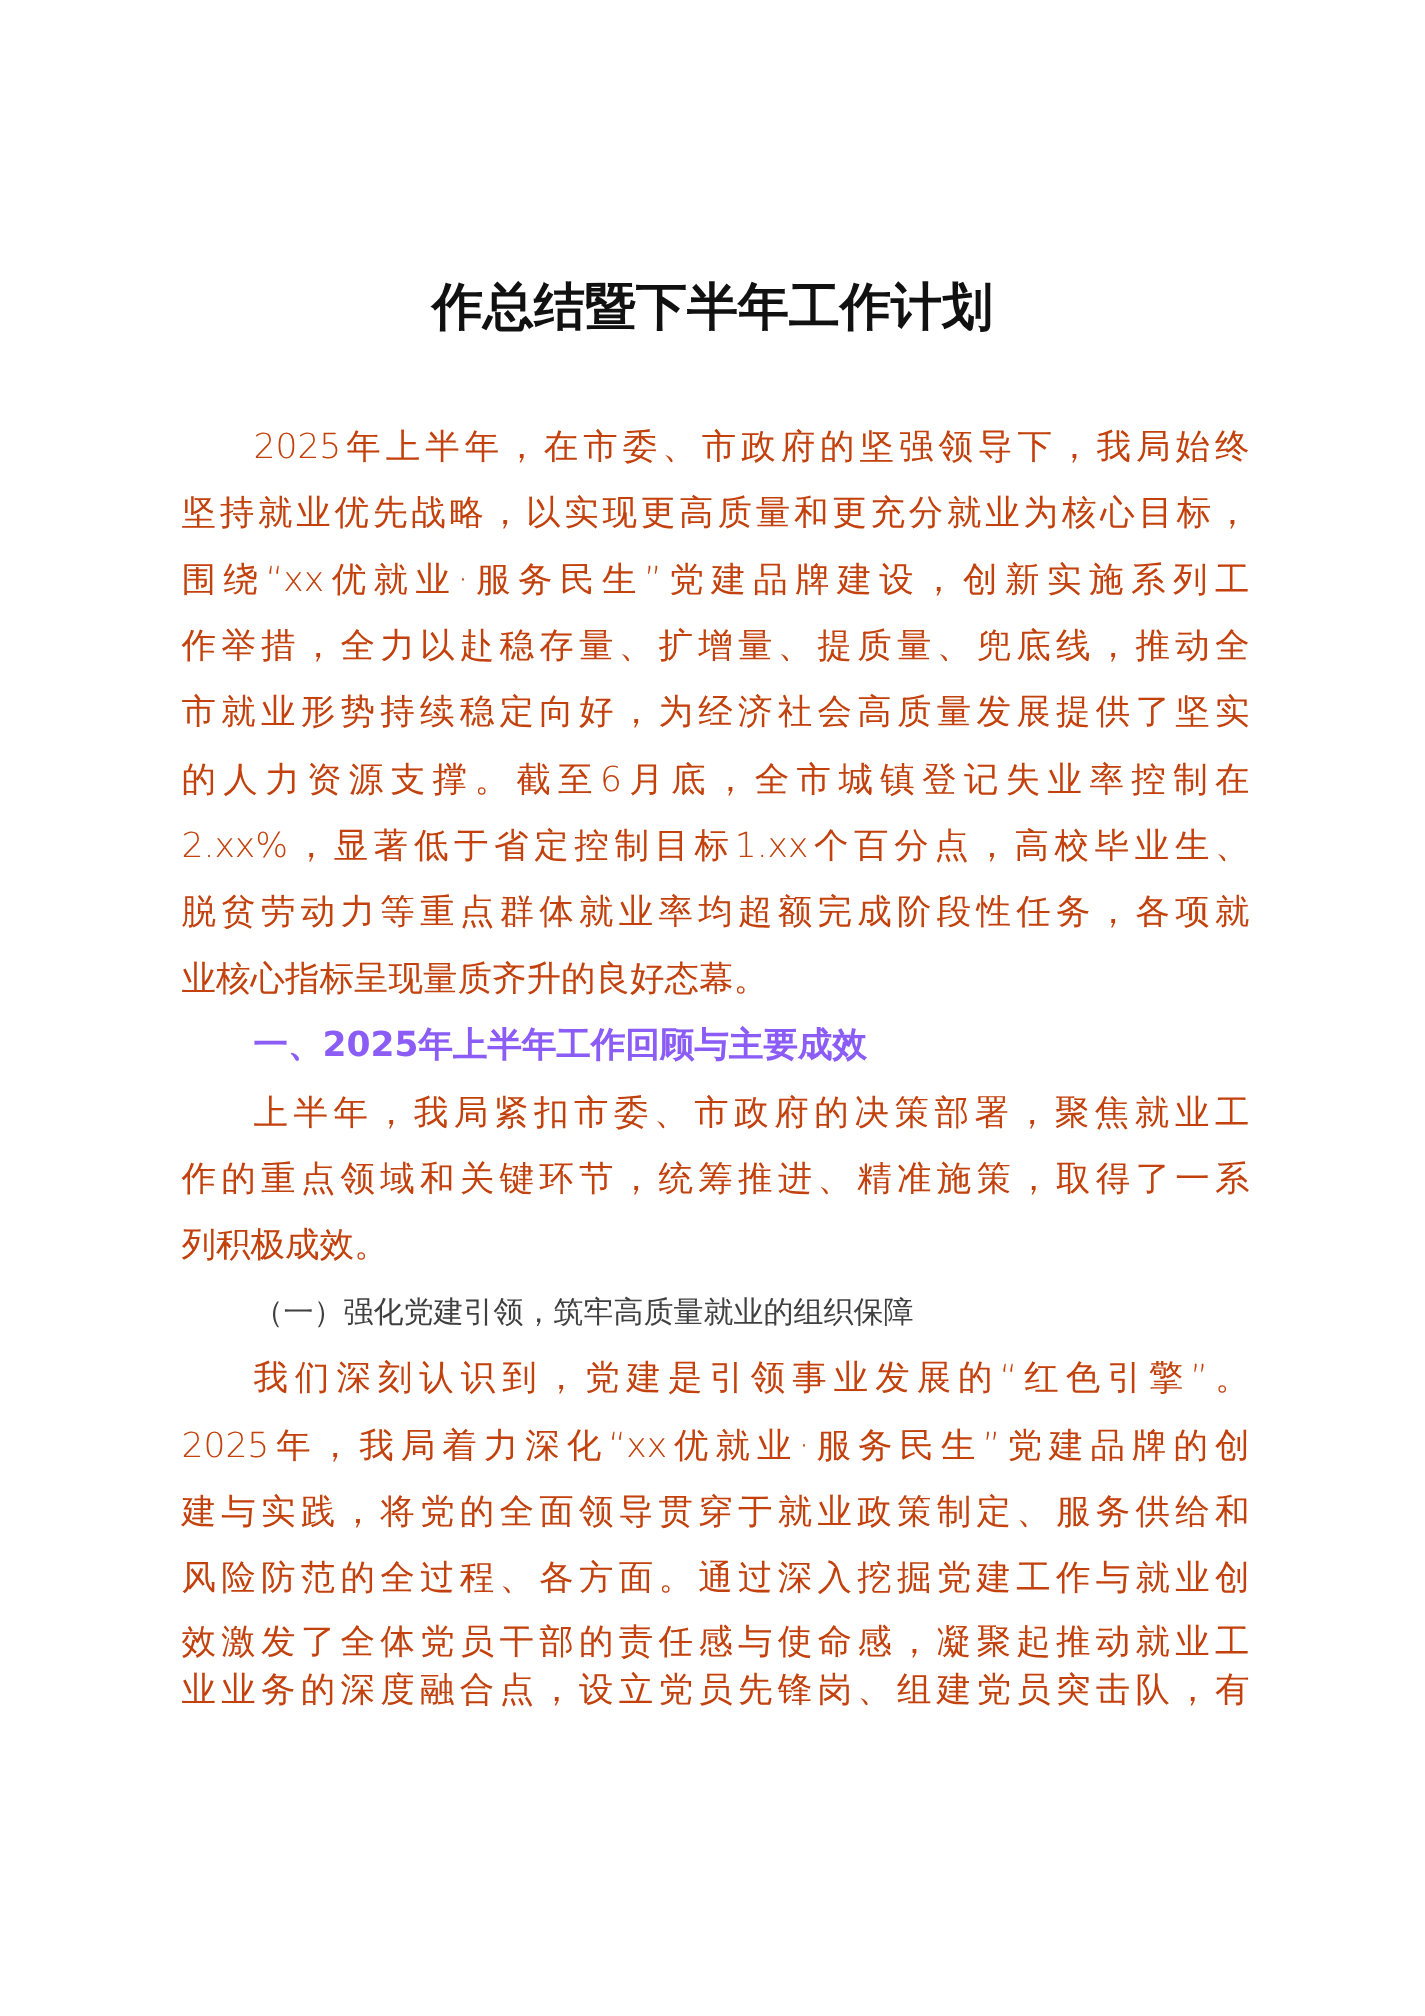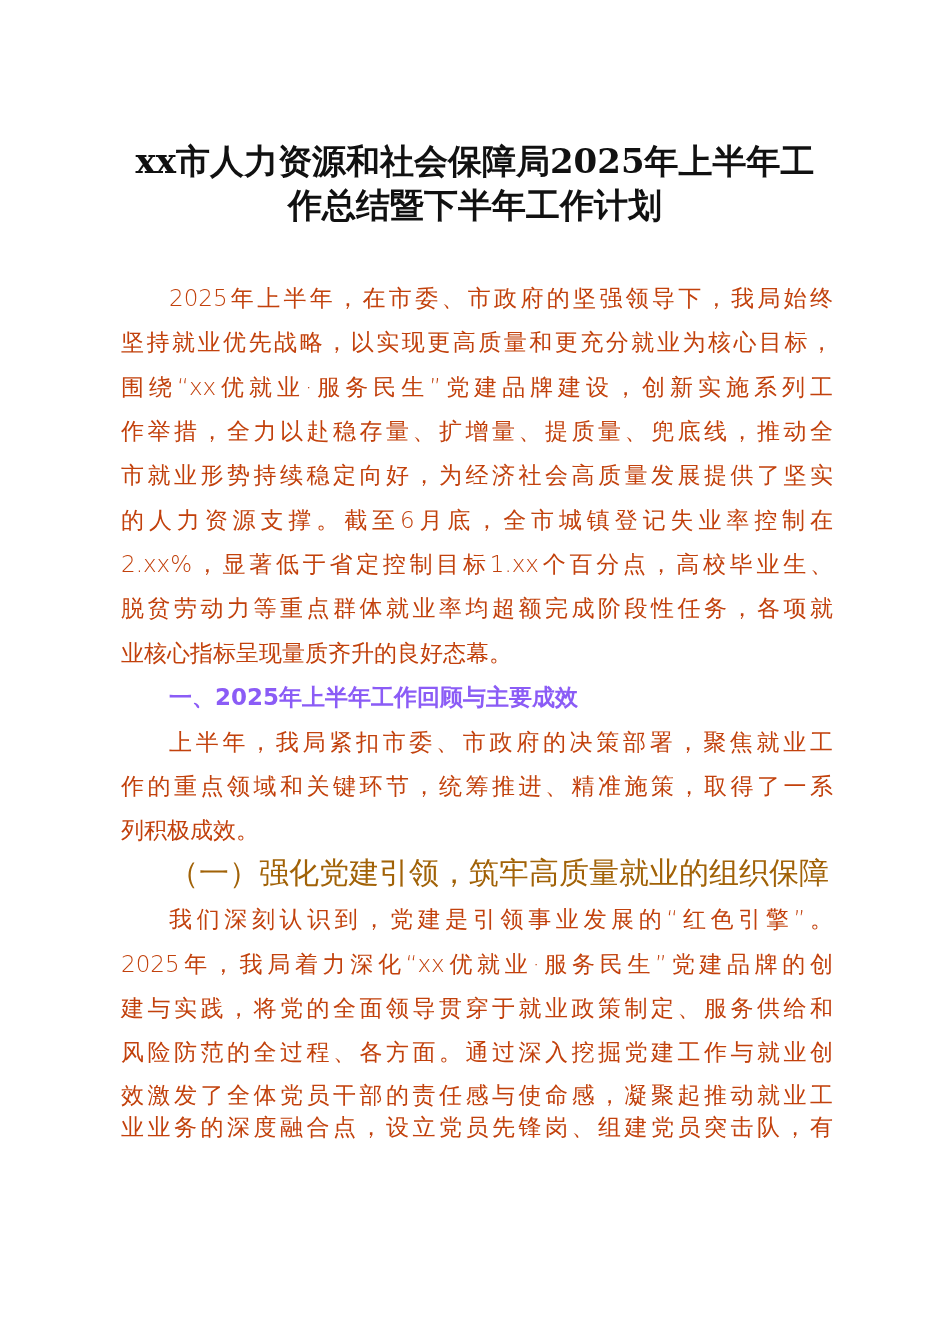--- a/index.html
+++ b/index.html
@@ -56,33 +56,32 @@
       font-family: "DejaVu Sans", "Liberation Sans", sans-serif;
       font-weight: bold;
       font-size: 23px;
       line-height: 30px;
       white-space: nowrap;
       color: #8b5cf6;
     }
     .h2 {
       position: absolute;
       left: 169px;
-      font-family: Liberation Mono, monospace;
-      font-size: 30px;
+      font-family: Liberation Serif, serif;
+      font-size: 20px;
       line-height: 30px;
       white-space: nowrap;
-      color: #a16207;
+      color: #404040;
     }
   </style>
 </head>
 <body>
 
 <div class="page">
 
-  <div class="title" style="top:140px;">xx市人力资源和社会保障局2025年上半年工</div>
   <div class="title" style="top:184px;">作总结暨下半年工作计划</div>
 
   <div>
     <div class="line first" style="top:283px;">2025年上半年，在市委、市政府的坚强领导下，我局始终</div>
     <div class="line" style="top:327px;">坚持就业优先战略，以实现更高质量和更充分就业为核心目标，</div>
     <div class="line" style="top:372px;">围绕“xx优就业·服务民生”党建品牌建设，创新实施系列工</div>
     <div class="line" style="top:416px;">作举措，全力以赴稳存量、扩增量、提质量、兜底线，推动全</div>
     <div class="line" style="top:460px;">市就业形势持续稳定向好，为经济社会高质量发展提供了坚实</div>
     <div class="line" style="top:505px;">的人力资源支撑。截至6月底，全市城镇登记失业率控制在</div>
     <div class="line" style="top:549px;">2.xx%，显著低于省定控制目标1.xx个百分点，高校毕业生、</div>

